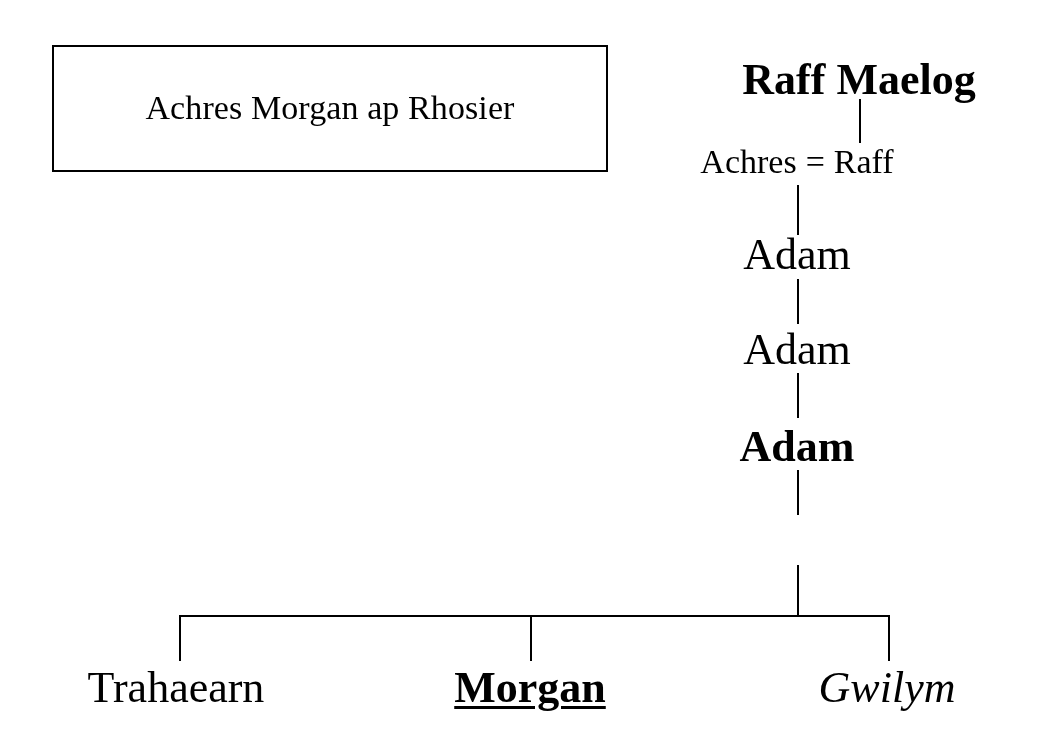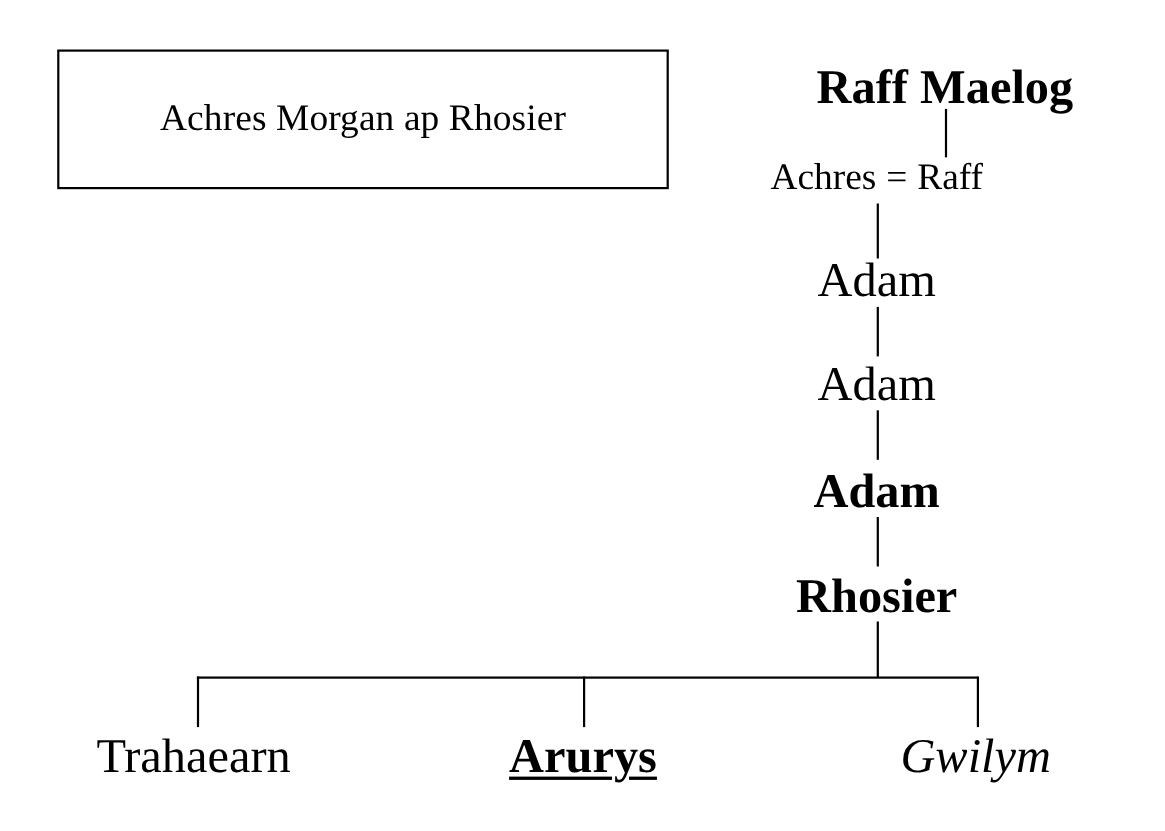--- a/index.html
+++ b/index.html
@@ -115,29 +115,28 @@
   <div class="vline" style="left:797px; top:279px; height:45px;"></div>
 
   <div class="node" style="left:797px; top:350px;">Adam</div>
 
   <div class="vline" style="left:797px; top:373px; height:45px;"></div>
 
   <div class="node bold" style="left:797px; top:447px;">Adam</div>
 
   <div class="vline" style="left:797px; top:470px; height:45px;"></div>
 
-  <div class="node bold" style="left:797px; top:542px;">Rhosier</div>
 
   <div class="vline" style="left:797px; top:565px; height:51px;"></div>
 
   <div class="hline" style="left:179px; top:615px; width:710px;"></div>
 
   <div class="vline" style="left:179px; top:615px; height:46px;"></div>
   <div class="vline" style="left:530px; top:615px; height:46px;"></div>
   <div class="vline" style="left:888px; top:615px; height:46px;"></div>
 
   <div class="node" style="left:176px; top:688px;">Trahaearn</div>
 
-  <div class="node bold underline" style="left:530px; top:688px;">Arurys</div>
+  <div class="node bold underline" style="left:530px; top:688px;">Morgan</div>
 
   <div class="node" style="left:887px; top:688px;font-style:italic;">Gwilym</div>
 
 </div>
 
 </body></html>

